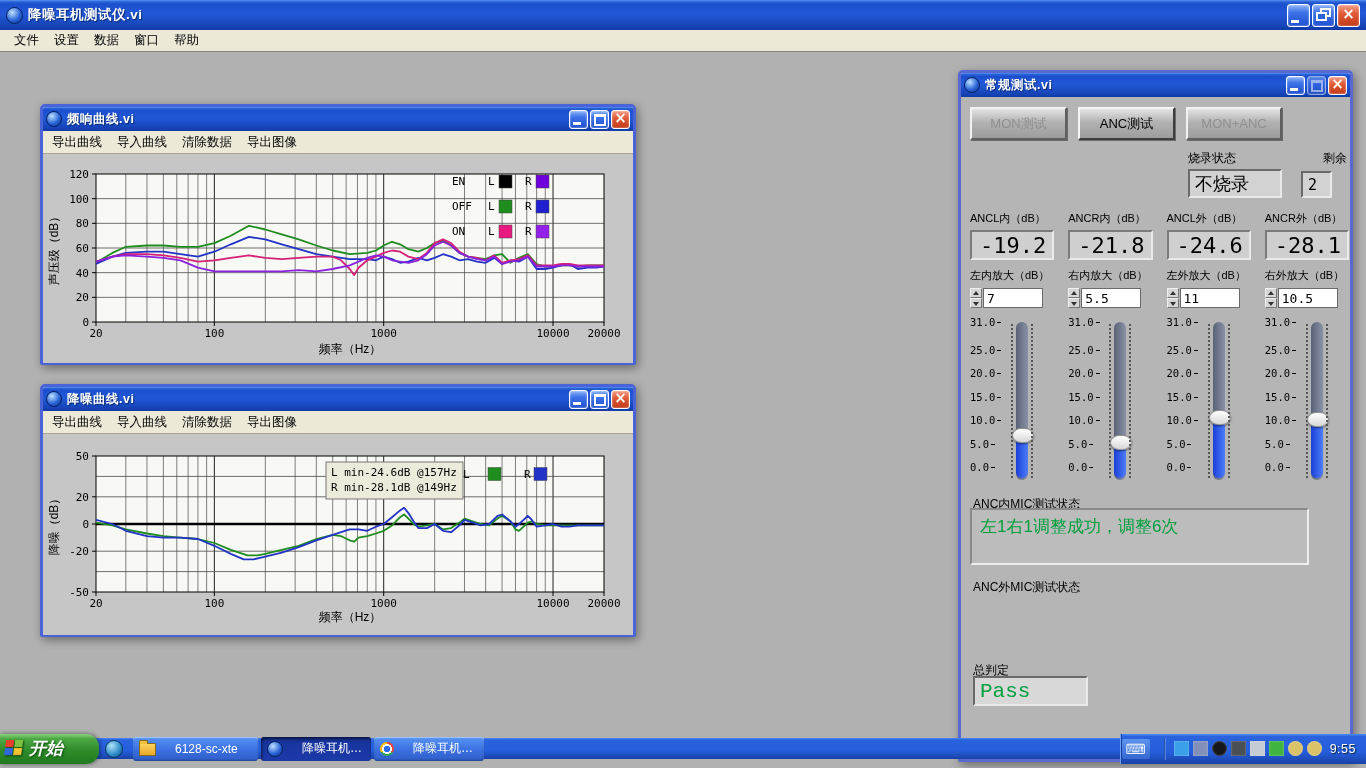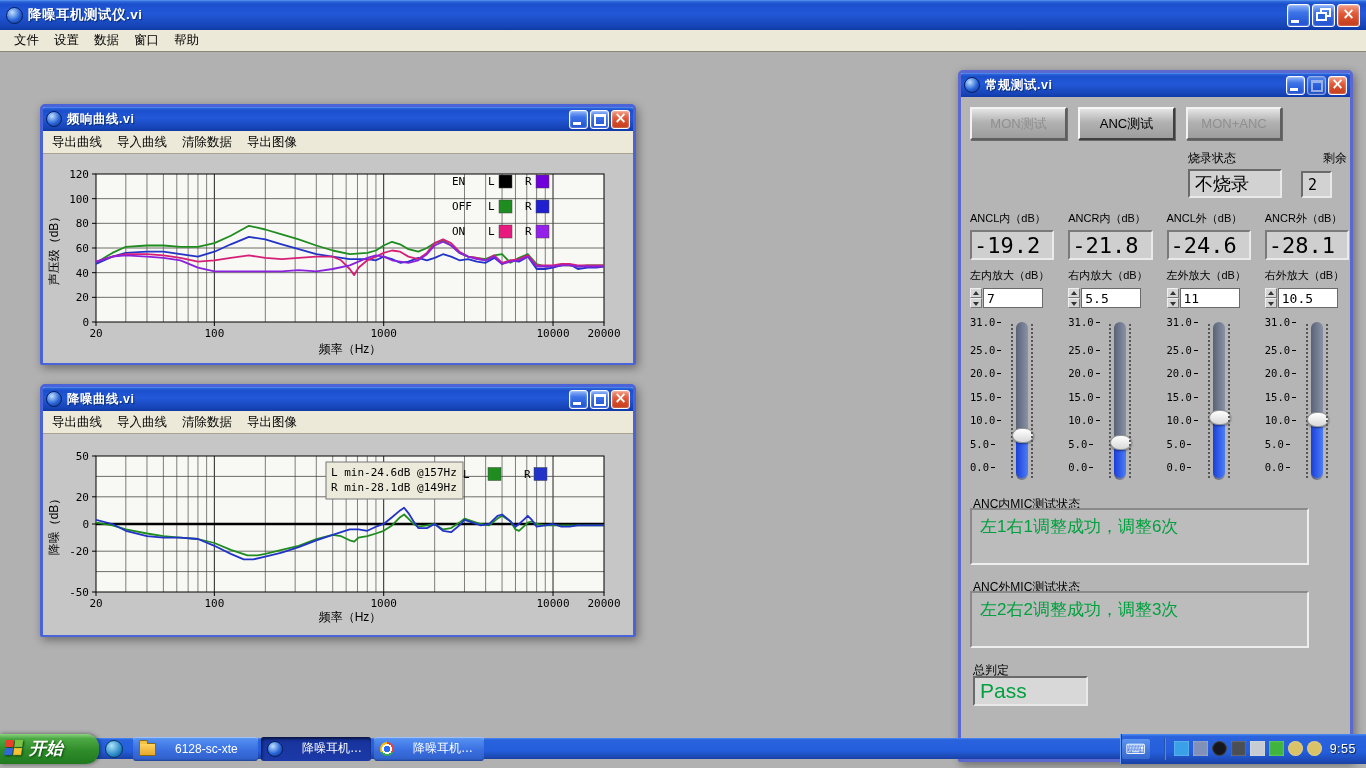--- a/index.html
+++ b/index.html
@@ -45,21 +45,21 @@
   #action-row{position:absolute;left:9px;top:72px;display:flex;gap:13px}
   .action-btn{width:97px;height:33px}
   .fld-label,.sec-label{position:absolute;font-size:12px;color:#000;white-space:nowrap}
   .sunken{position:absolute;background:#d2d2d2;border:2px solid;border-color:#6a6a6a #e9e9e9 #e9e9e9 #6a6a6a;display:flex;align-items:center;padding:0 5px;box-sizing:border-box;font-family:"Liberation Sans",sans-serif}
   #burn-label{left:227px;top:53px}
   #burn-field{left:227px;top:72px;width:94px;height:29px;font-size:18px}
   #rem-label{left:362px;top:53px}
   #rem-field{left:340px;top:74px;width:31px;height:27px;font-size:15px;font-family:"DejaVu Sans Mono",monospace}
   #readings{position:absolute;left:9px;top:114px;width:379px;display:grid;grid-template-columns:repeat(4,1fr);column-gap:14px}
   .reading-label{font-size:11px;color:#000;margin-bottom:4px;white-space:nowrap}
-  .reading-box{height:30px;background:#cfcfcf;border:2px solid;border-color:#7a7a7a #eaeaea #eaeaea #7a7a7a;display:flex;align-items:center;padding-left:2px;font:22px "DejaVu Sans Mono",monospace;box-sizing:border-box}
+  .reading-box{height:30px;background:#cfcfcf;border:2px solid;border-color:#7a7a7a #eaeaea #eaeaea #7a7a7a;display:flex;align-items:center;padding-left:8px;font:22px "DejaVu Sans Mono",monospace;box-sizing:border-box}
   #gains{position:absolute;left:9px;top:171px;width:379px;display:grid;grid-template-columns:repeat(4,1fr);column-gap:14px}
   .gain-label{font-size:11px;color:#000;white-space:nowrap}
   .spinner{display:flex;margin-top:5px;height:20px}
   .spin-arrows{width:12px;display:flex;flex-direction:column;margin-right:1px}
   .sa{flex:1;background:#d6d6d6;border:1px solid;border-color:#f0f0f0 #777 #777 #f0f0f0;position:relative}
   .sa.up::after{content:"";position:absolute;left:2px;top:2px;border:3px solid transparent;border-bottom:4px solid #333;border-top:none}
   .sa.dn::after{content:"";position:absolute;left:2px;top:3px;border:3px solid transparent;border-top:4px solid #333;border-bottom:none}
   .spin-field{width:60px;background:#fff;border:1px solid #6a6a6a;font:13px "DejaVu Sans Mono",monospace;padding:2px 3px;box-sizing:border-box}
   .slider-wrap{position:relative;height:178px;margin-top:8px}
   .slider-tick{position:absolute;left:0;width:36px;text-align:left;font:10.5px "DejaVu Sans Mono",monospace;color:#000}
@@ -70,21 +70,21 @@
   .slider-fill{position:absolute;left:0;width:100%;background:linear-gradient(90deg,#1a3fd8,#4d7df8);border-radius:0 0 6px 6px}
   .slider-thumb{position:absolute;left:-4px;width:20px;height:13px;background:linear-gradient(180deg,#ffffff,#d8d8d8);border:1px solid #949494;border-radius:55% 55% 55% 55%/65%;box-shadow:0 1px 2px rgba(0,0,0,.45)}
   .status-box{position:absolute;background:#bcbcbc;border:2px solid;border-color:#8a8a8a #eeeeee #eeeeee #8a8a8a;padding:5px 8px;box-sizing:border-box}
   #mic-inner-label{left:12px;top:399px}
   #mic-inner-box{left:9px;top:411px;width:339px;height:57px}
   #mic-outer-label{left:12px;top:482px}
   #mic-outer-box{left:9px;top:494px;width:339px;height:57px}
   #verdict-label{left:12px;top:565px}
   #verdict-box{left:12px;top:579px;width:115px;height:30px;background:#d8d8d8}
   .green{color:#00a13e;font-size:17px}
-  .pass{font-size:21px;font-family:Liberation Sans, sans-serif}
+  .pass{font-size:21px;font-family:Liberation Mono, monospace}
   
   #taskbar{position:absolute;left:0;top:738px;width:1366px;height:21px;background:linear-gradient(180deg,#4f8df5 0%,#2a63dd 8%,#245edc 60%,#1941a5 100%);display:flex;align-items:center}
   #start-btn{height:30px;width:99px;flex:none;display:flex;align-items:center;gap:5px;padding-left:5px;box-sizing:border-box;border-radius:0 13px 13px 0;background:linear-gradient(180deg,#8bd381 0%,#4daa44 15%,#2f8c2a 55%,#1f7a1e 100%);box-shadow:1px 0 4px rgba(0,0,0,.5)}
   #start-label{color:#fff;font:bold italic 17px "Liberation Serif",serif;text-shadow:1px 1px 2px #0a4a0a;padding-right:8px}
   #start-flag{width:19px;height:17px;display:grid;grid-template-columns:8px 8px;grid-template-rows:7px 7px;gap:1px;transform:skewX(-8deg);filter:drop-shadow(1px 1px 1px #0a3a0a)}
   #start-flag i{display:block}
   .fl1{background:#e8402a}.fl2{background:#7ec243}.fl3{background:#2f69e0}.fl4{background:#f4c232}
   #quick-launch{width:30px;flex:none;display:flex;justify-content:center}
   .ql-icon{width:16px;height:16px;border-radius:50%;background:radial-gradient(circle at 35% 30%,#aee4f8,#2a8ac8 60%,#0a4a88);border:1px solid #08365e}
   #task-buttons{display:flex;gap:3px;margin-left:4px}
@@ -476,21 +476,20 @@
               <div class="slider-track">
                 <div class="slider-fill" style="top: 95.8871px; height: 60.1129px;"></div>
                 <div class="slider-thumb" style="top: 89.8871px;"></div>
               </div>
             </div>
           </div>
         </div>
       <div class="sec-label" id="mic-inner-label">ANC内MIC测试状态</div>
       <div class="status-box" id="mic-inner-box"><span class="green">左1右1调整成功，调整6次</span></div>
       <div class="sec-label" id="mic-outer-label">ANC外MIC测试状态</div>
-      <div class="status-box" id="mic-outer-box"><span class="green">左2右2调整成功，调整3次</span></div>
       <div class="sec-label" id="verdict-label">总判定</div>
       <div class="sunken" id="verdict-box">
           <span class="green pass">Pass</span>
         </div>
     </div>
   </div>
 
   <div id="taskbar">
     <div id="start-btn">
       <span id="start-flag">

